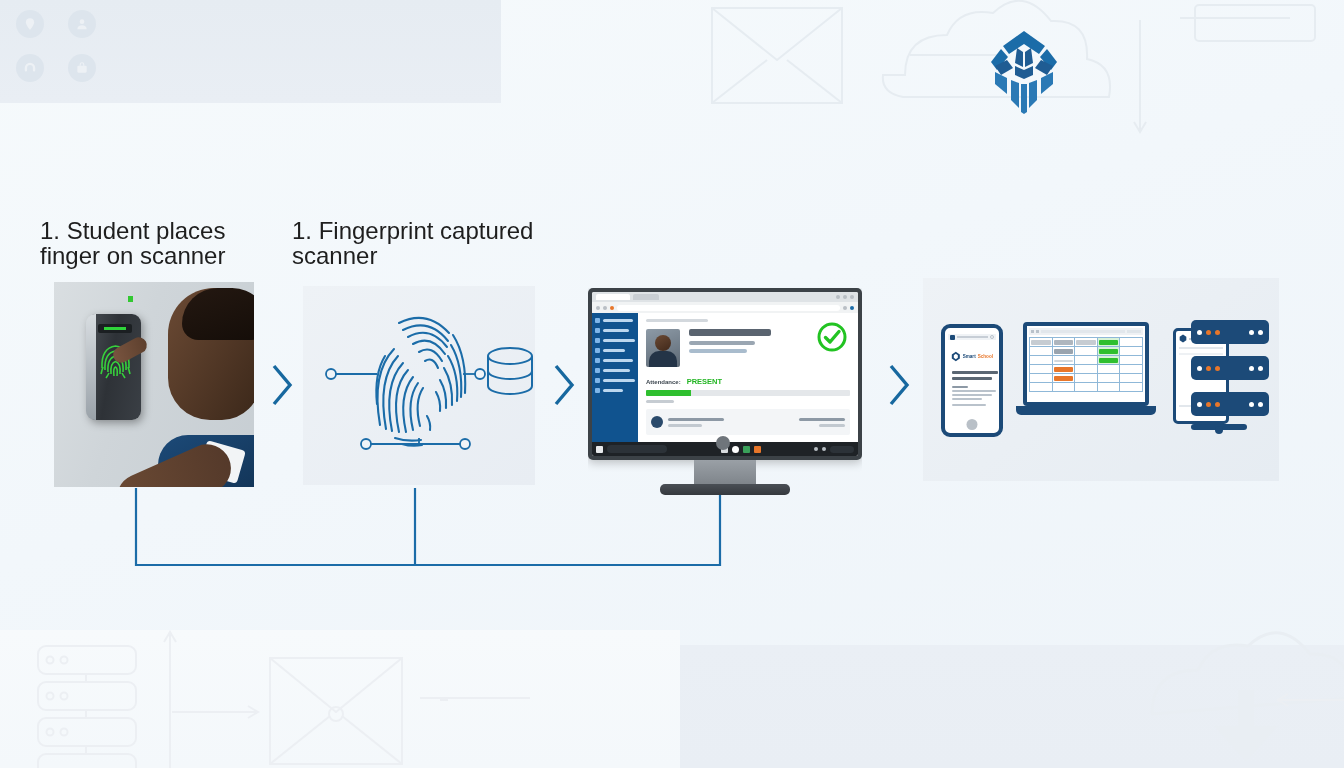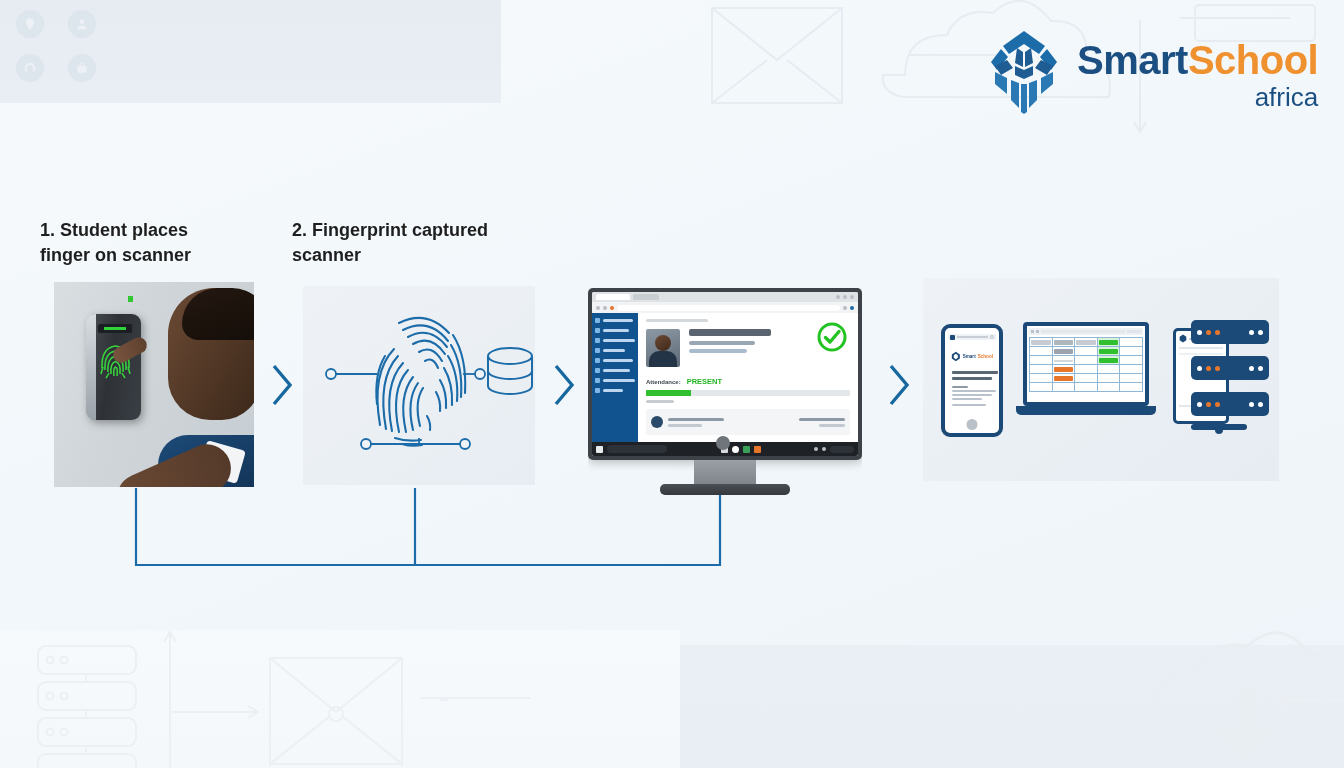--- a/index.html
+++ b/index.html
@@ -46,21 +46,21 @@
   #logo-word .w2 { color: #f0912f; }
   #logo-sub {
     text-align: right; font-size: 26px; color: #1b4f82;
     line-height: 1; margin-top: 4px; letter-spacing: 0px;
   }
 
   
   #steps { position: absolute; left: 0; top: 0; width: 1344px; height: 768px; z-index: 3; }
   .step { position: absolute; }
   .step-title {
-    font-size: 18px; font-weight: bold; color: #1e1e1e;
+    font-size: 24px; font-weight: normal; color: #1e1e1e;
     line-height: 25px; white-space: pre-line;
   }
   .step-visual {
     position: absolute;
     background: linear-gradient(145deg, #eef2f6 0%, #e8edf3 100%);
     overflow: hidden;
   }
   .chev { position: absolute; z-index: 4; }
 
   
@@ -296,26 +296,20 @@
       <path d="M30 38 L39 42 L48 38 L48 47 L39 51 L30 47 Z"></path>
     </g>
     <g fill="#2a79b5">
       <path d="M10 44 L22 50 L22 66 L10 56 Z"></path>
       <path d="M68 44 L56 50 L56 66 L68 56 Z"></path>
       <path d="M26 52 L34 55 L34 80 L26 72 Z"></path>
       <path d="M52 52 L44 55 L44 80 L52 72 Z"></path>
       <path d="M36 56 L42 56 L42 84 L39 86 L36 84 Z"></path>
     </g>
   </svg>
-  <div id="logo-text-wrap">
-    <div id="logo-word">
-      <span class="w1">Smart</span><span class="w2">School</span>
-    </div>
-    <div id="logo-sub">africa</div>
-  </div>
 </div>
 
 <svg id="bracket" width="1344" height="768">
   <g stroke="#1b6ca8" stroke-width="2.2" fill="none">
     <path d="M136 488 L136 565 L720 565 L720 488"></path>
     <path d="M415 488 L415 565"></path>
   </g>
 </svg>
 
 <div id="steps">
@@ -352,21 +346,21 @@
       <div class="collar"></div>
     </div>
     <div class="arm"></div>
     <div class="finger"></div>
   </div>
   <svg class="chev" style="left:268px;top:360px;" width="28" height="50" viewBox="0 0 28 50">
     <path d="M6 6 L22 25 L6 44" stroke="#17689f" stroke-width="3.4" fill="none"></path>
   </svg>
 
   <div class="step" style="left:292px;top:218px;">
-    <div class="step-title">2. Fingerprint captured
+    <div class="step-title">1. Fingerprint captured
 scanner</div>
   </div>
   <div class="step-visual" style="left:303px;top:286px;width:232px;height:199px;">
     <svg width="232" height="199" viewBox="0 0 232 199">
       <g stroke="#1b6ca8" stroke-width="2.1" fill="none" stroke-linecap="round">
         <path d="M77 139 q-9 -52 14 -76"></path>
         <path d="M83 143 q-9 -50 12 -73"></path>
         <path d="M89 145 q-9 -46 11 -68"></path>
         <path d="M96 146 q-9 -42 9 -62"></path>
         <path d="M103 146 q-8 -36 7 -55"></path>

